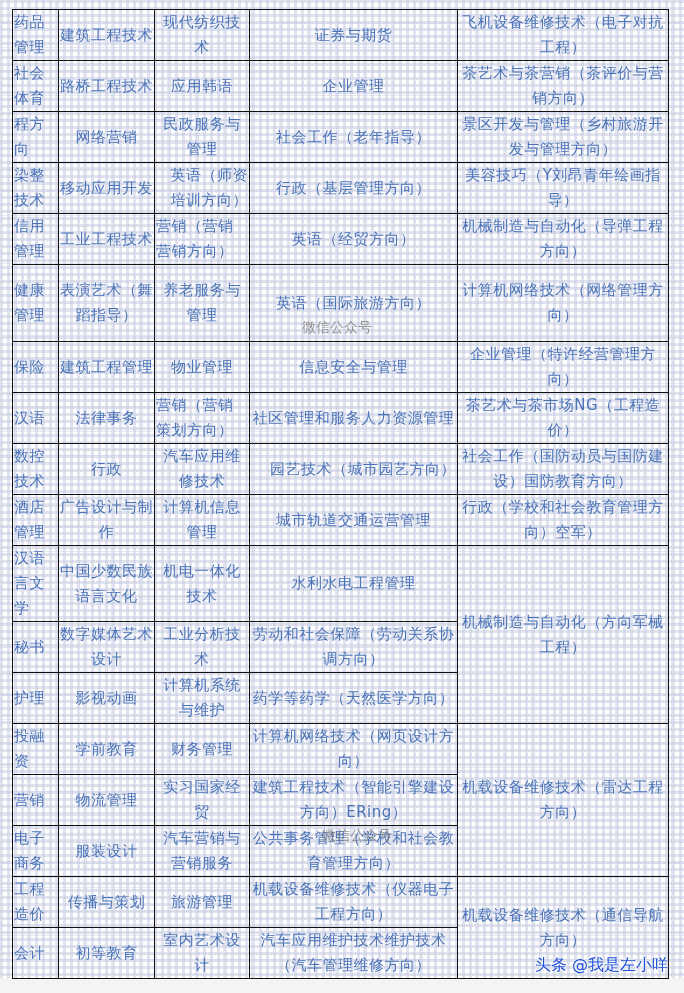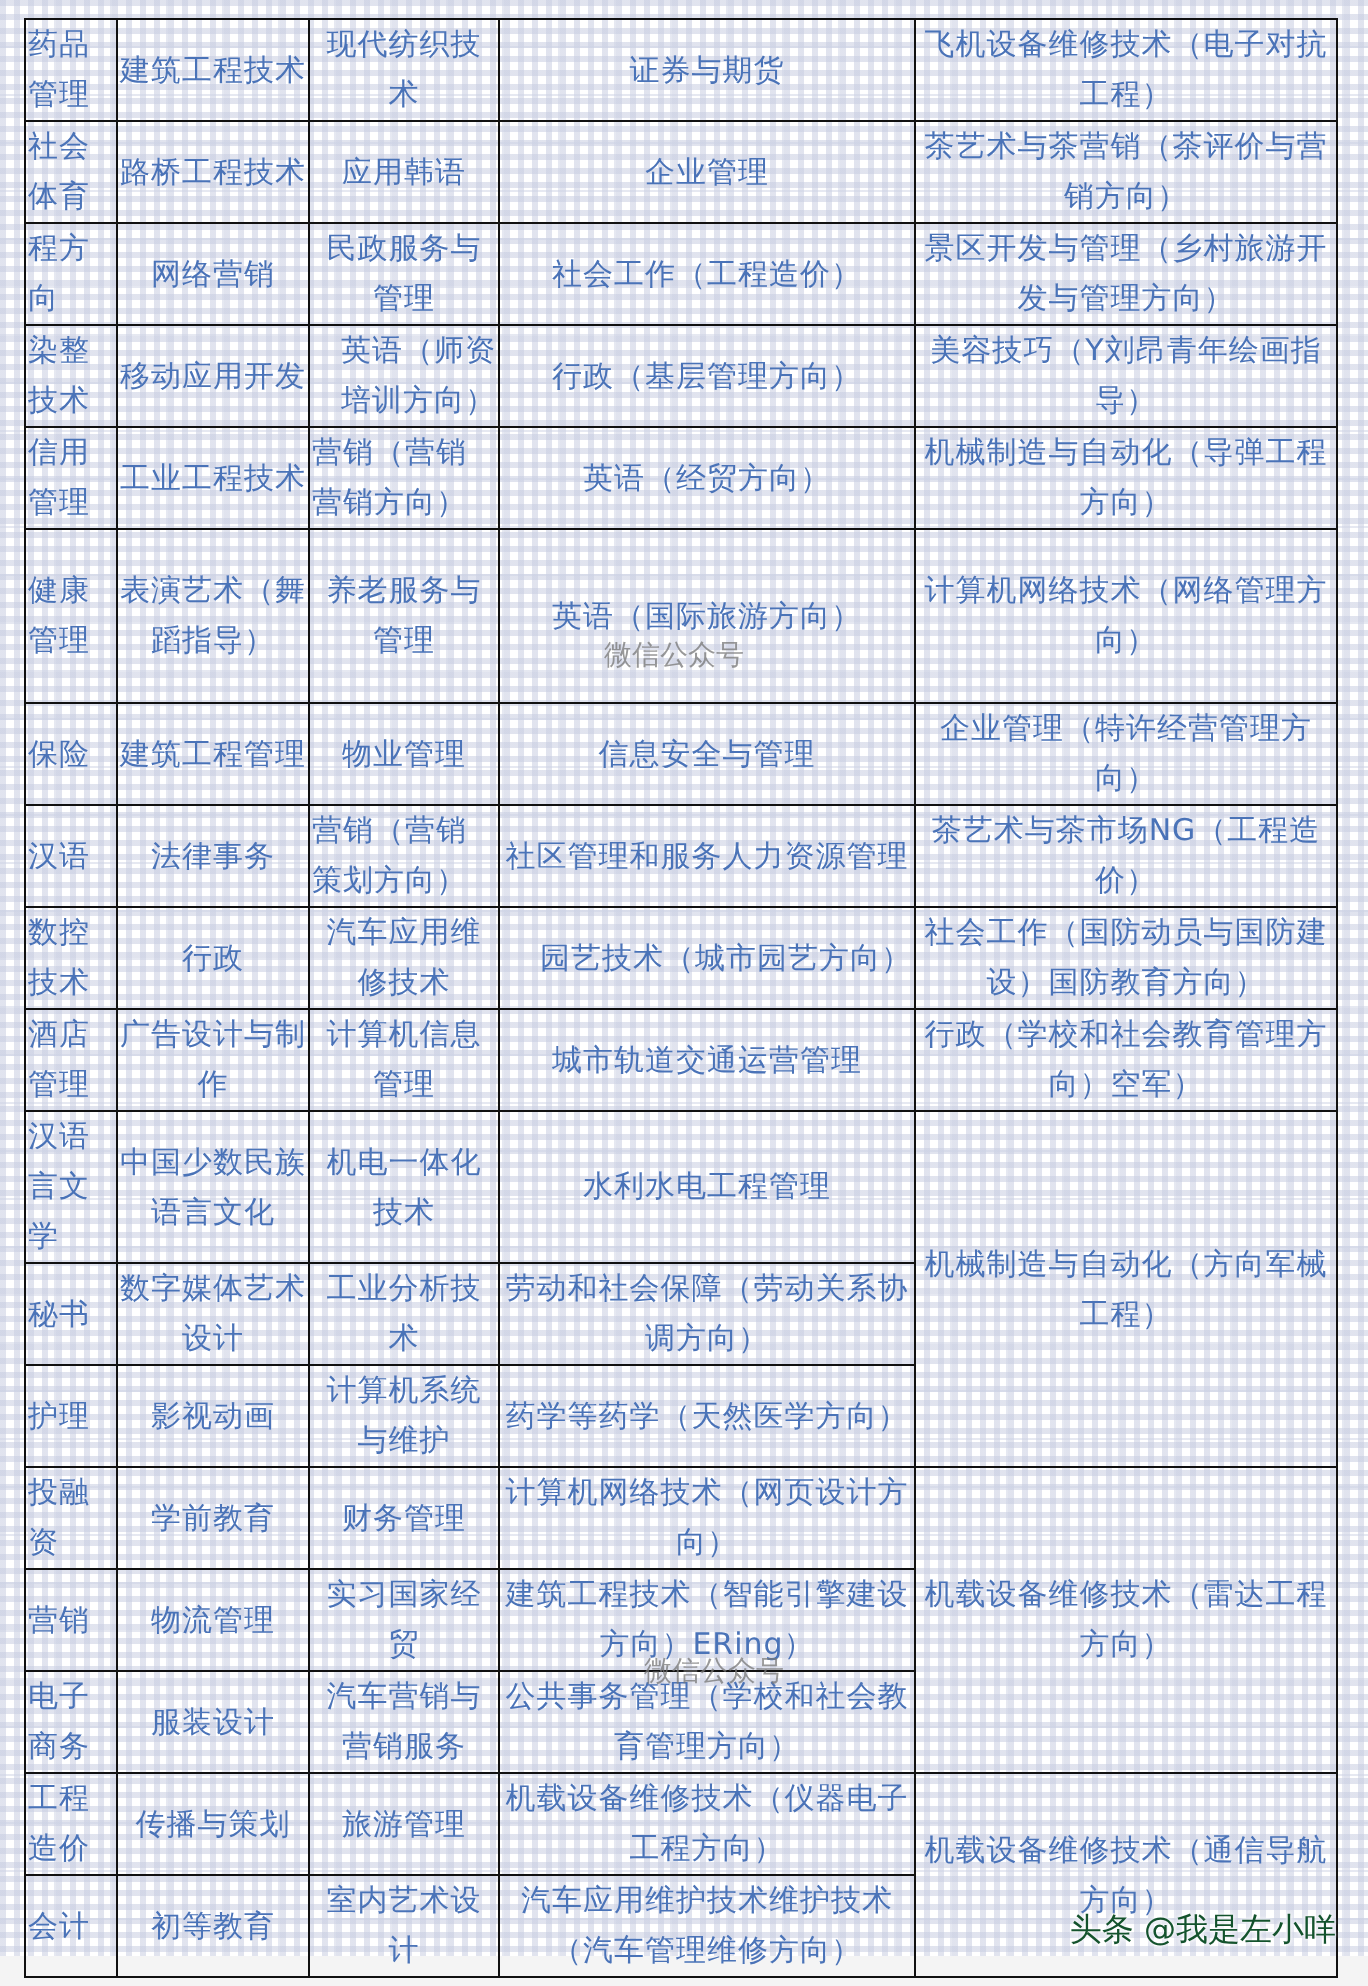--- a/index.html
+++ b/index.html
@@ -65,21 +65,21 @@
       font-size: 14px;
       z-index: 2;
       opacity: 0.75;
     }
     .wm1 { left: 302px; top: 319px; }
     .wm2 { left: 322px; top: 827px; }
     .footer-credit {
       position: absolute;
       right: 16px;
       top: 955px;
-      color: #14532d;
+      color: #1d4ed8;
       font-size: 16px;
       z-index: 2;
       text-shadow: 0 0 2px #fff, 0 0 2px #fff;
     }
   </style>
 </head>
 <body>
 
 <div class="grid-bg"></div>
 <div class="bottom-bar"></div>
@@ -104,38 +104,38 @@
       <td class="c1">社会体育</td>
       <td>路桥工程技术</td>
       <td>应用韩语</td>
       <td>企业管理</td>
       <td>茶艺术与茶营销（茶评价与营销方向）</td>
     </tr>
     <tr style="height:51px">
       <td class="c1">程方向</td>
       <td>网络营销</td>
       <td>民政服务与管理</td>
-      <td>社会工作（工程造价）</td>
+      <td>社会工作（老年指导）</td>
       <td>景区开发与管理（乡村旅游开发与管理方向）</td>
     </tr>
     <tr style="height:51px">
       <td class="c1">染整技术</td>
       <td>移动应用开发</td>
       <td style="text-align:right">英语（师资培训方向）</td>
       <td>行政（基层管理方向）</td>
       <td>美容技巧（Y刘昂青年绘画指导）</td>
     </tr>
     <tr style="height:51px">
       <td class="c1">信用管理</td>
       <td>工业工程技术</td>
       <td style="text-align:left">营销（营销营销方向）</td>
       <td>英语（经贸方向）</td>
       <td>机械制造与自动化（导弹工程方向）</td>
     </tr>
-    <tr style="height:87px">
+    <tr style="height:77px">
       <td class="c1">健康管理</td>
       <td>表演艺术（舞蹈指导）</td>
       <td>养老服务与管理</td>
       <td>英语（国际旅游方向）</td>
       <td>计算机网络技术（网络管理方向）</td>
     </tr>
     <tr style="height:51px">
       <td class="c1">保险</td>
       <td>建筑工程管理</td>
       <td>物业管理</td>

